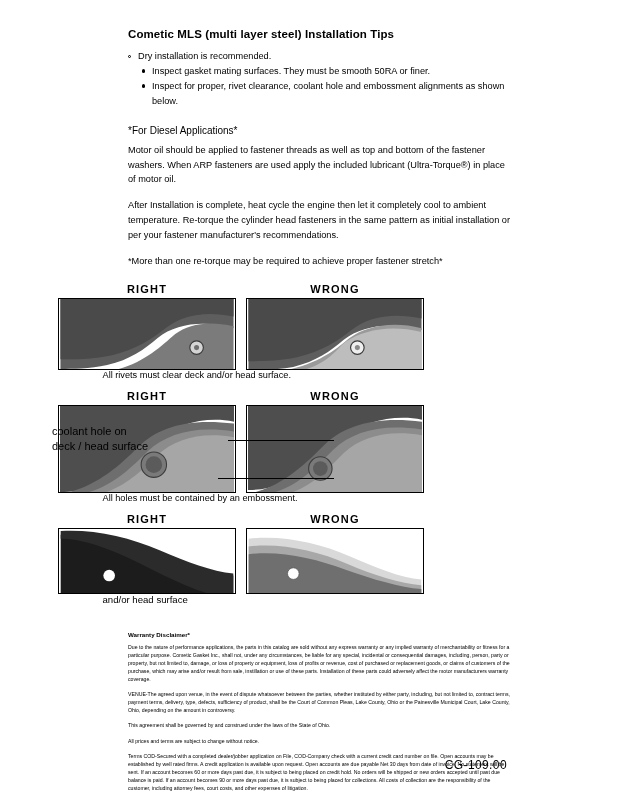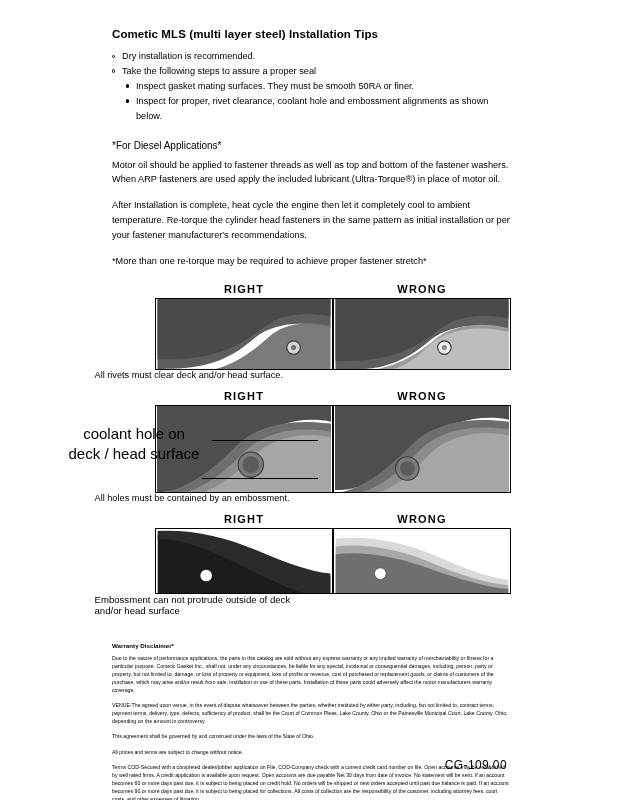--- a/index.html
+++ b/index.html
@@ -8,21 +8,21 @@
     background:#ffffff;
     font-family:"Liberation Sans", sans-serif;
     color:#000;
     overflow:hidden;
     position:relative;
   }
   .page{
     position:relative;
     width:553px;height:800px;
     box-sizing:border-box;
-    padding:28px 42px 0 42px;
+    padding:28px 42px 0 58px;
   }
   h1.title{
     font-size:11.5px;
     font-weight:bold;
     margin:0 0 9px 70px;
     letter-spacing:0.1px;
   }
   ul.bullets{
     list-style:none;
     margin:0 0 0 70px;
@@ -73,22 +73,22 @@
     margin:0 0 11px 70px;
     max-width:470px;
   }
 
   .figblock{
     margin-top:14px;
     position:relative;
   }
   .figrow{
     display:flex;
-    justify-content:flex-end;
-    gap:0;
+    justify-content:flex-start;
+    gap:10px;
   }
   .figcell{width:178px;}
   .figlabel{
     text-align:center;
     font-size:11px;
     font-weight:bold;
     letter-spacing:1.2px;
     margin-bottom:3px;
   }
   .frame{
@@ -108,23 +108,23 @@
     display:flex;
     justify-content:center;
   }
   .capinner{width:370px;}
 
   
   .callouts{
     position:absolute;
     left:0;top:0;
     width:190px;
-    font-size:15px;
+    font-size:11px;
     line-height:1.35;
-    text-align:center;
+    text-align:left;
   }
   .callout-line{
     position:absolute;
     background:#000;
     height:1px;
   }
 
   .warranty{
     margin:26px 0 0 70px;
     max-width:460px;
@@ -150,21 +150,20 @@
 </style>
 </head>
 <body>
 
 <div class="page">
 
   <h1 class="title">Cometic MLS (multi layer steel) Installation Tips</h1>
 
   <ul class="bullets">
     <li>Dry installation is recommended.</li>
-    <li>Take the following steps to assure a proper seal</li>
   </ul>
   <ul class="sub" style="margin-left:70px;">
     <li>Inspect gasket mating surfaces.  They must be smooth 50RA or finer.</li>
     <li>Inspect for proper, rivet clearance, coolant hole and embossment alignments as shown below.</li>
   </ul>
 
   <h2 class="subhead">*For Diesel Applications*</h2>
   <p class="para">Motor oil should be applied to fastener threads as well as top and bottom of the fastener washers.  When ARP fasteners are used apply the included lubricant (Ultra-Torque®) in place of motor oil.</p>
   <p class="para">After Installation is complete, heat cycle the engine then let it completely cool to ambient temperature. Re-torque the cylinder head fasteners in the same pattern as initial installation or per your fastener manufacturer's recommendations.</p>
   <p class="para">*More than one re-torque may be required to achieve proper fastener stretch*</p>
@@ -261,21 +260,20 @@
           <rect x="0" y="0" width="178" height="66" fill="#ffffff"></rect>
           <path d="M0,10 C34,6 72,14 104,28 C132,40 156,50 178,52 V66 H0 Z" fill="#d9d9d9"></path>
           <path d="M0,18 C32,14 70,22 102,36 C130,48 156,56 178,58 V66 H0 Z" fill="#a8a8a8"></path>
           <path d="M0,26 C32,22 68,30 100,42 C128,52 156,60 178,62 V66 H0 Z" fill="#6f6f6f"></path>
           <circle cx="46" cy="46" r="6" fill="#ffffff" stroke="#555" stroke-width="0.8"></circle>
         </svg>
       </div>
     </div>
     <div class="captionwrap">
       <div class="capinner">
-        <div class="caption" style="font-size:9.6px;">Embossment can not protrude outside of deck</div>
         <div class="caption" style="font-size:9.6px;margin-top:0;">and/or head surface</div>
       </div>
     </div>
   </div>
 
   <div class="warranty">
     <h3>Warranty Disclaimer*</h3>
     <p>Due to the nature of performance applications, the parts in this catalog are sold without any express warranty or any implied warranty of merchantability or fitness for a particular purpose.  Cometic Gasket Inc., shall not, under any circumstances, be liable for any special, incidental or consequential damages, including, person, party or property, but not limited to, damage, or loss of property or equipment, loss of profits or revenue, cost of purchased or replacement goods, or claims of customers of the purchase, which may arise and/or result from sale, instillation or use of these parts.  Installation of these parts could adversely affect the motor manufacturers warranty coverage.</p>
     <p>VENUE-The agreed upon venue, in the event of dispute whatsoever between the parties, whether instituted by either party, including, but not limited to, contract terms, payment terms, delivery, type, defects, sufficiency of product, shall be the Court of Common Pleas, Lake County, Ohio or the Painesville Municipal Court, Lake County, Ohio, depending on the amount in controversy.</p>
     <p>This agreement shall be governed by and construed under the laws of the State of Ohio.</p>

